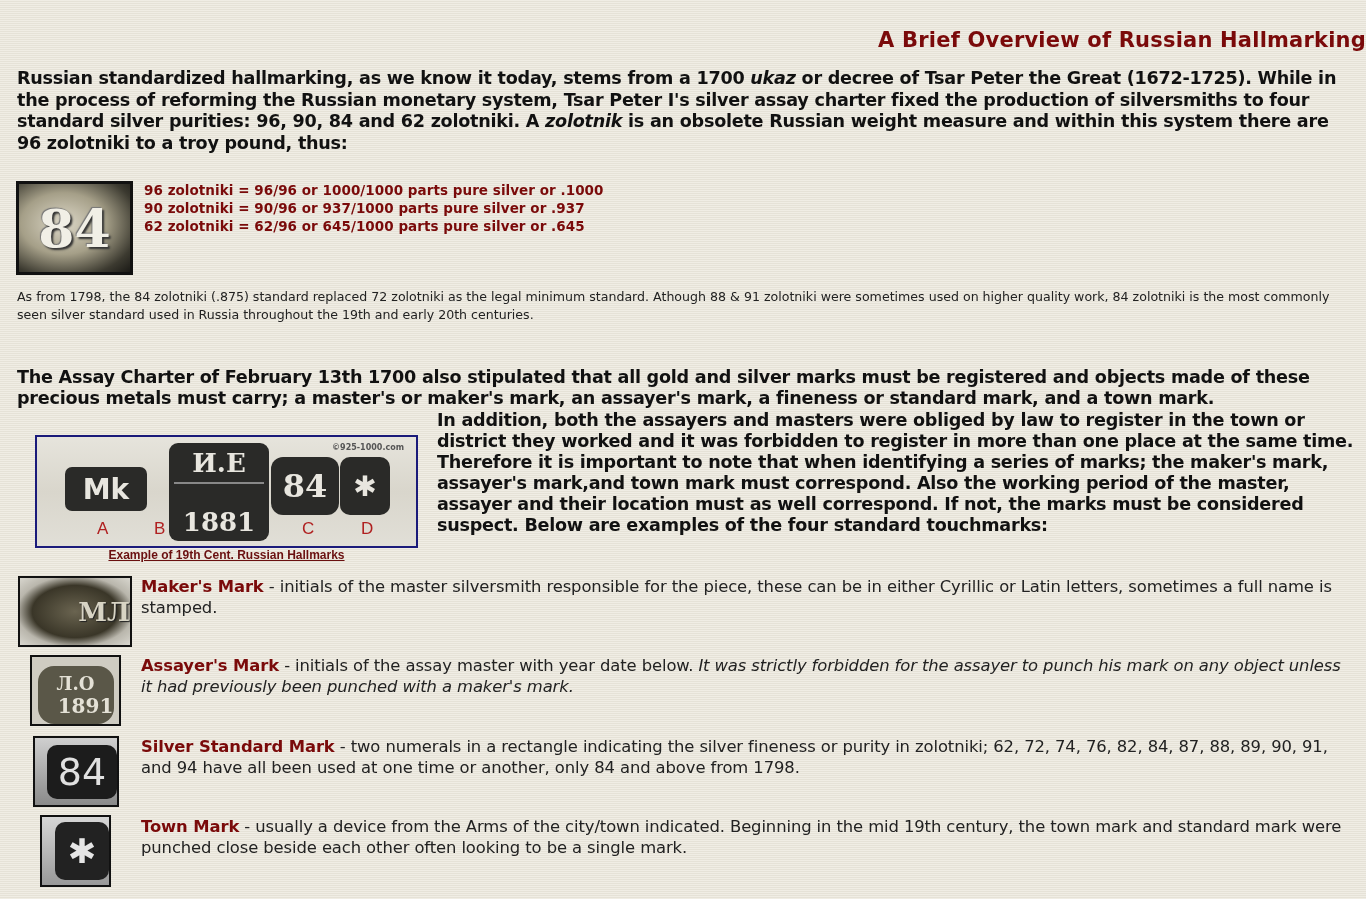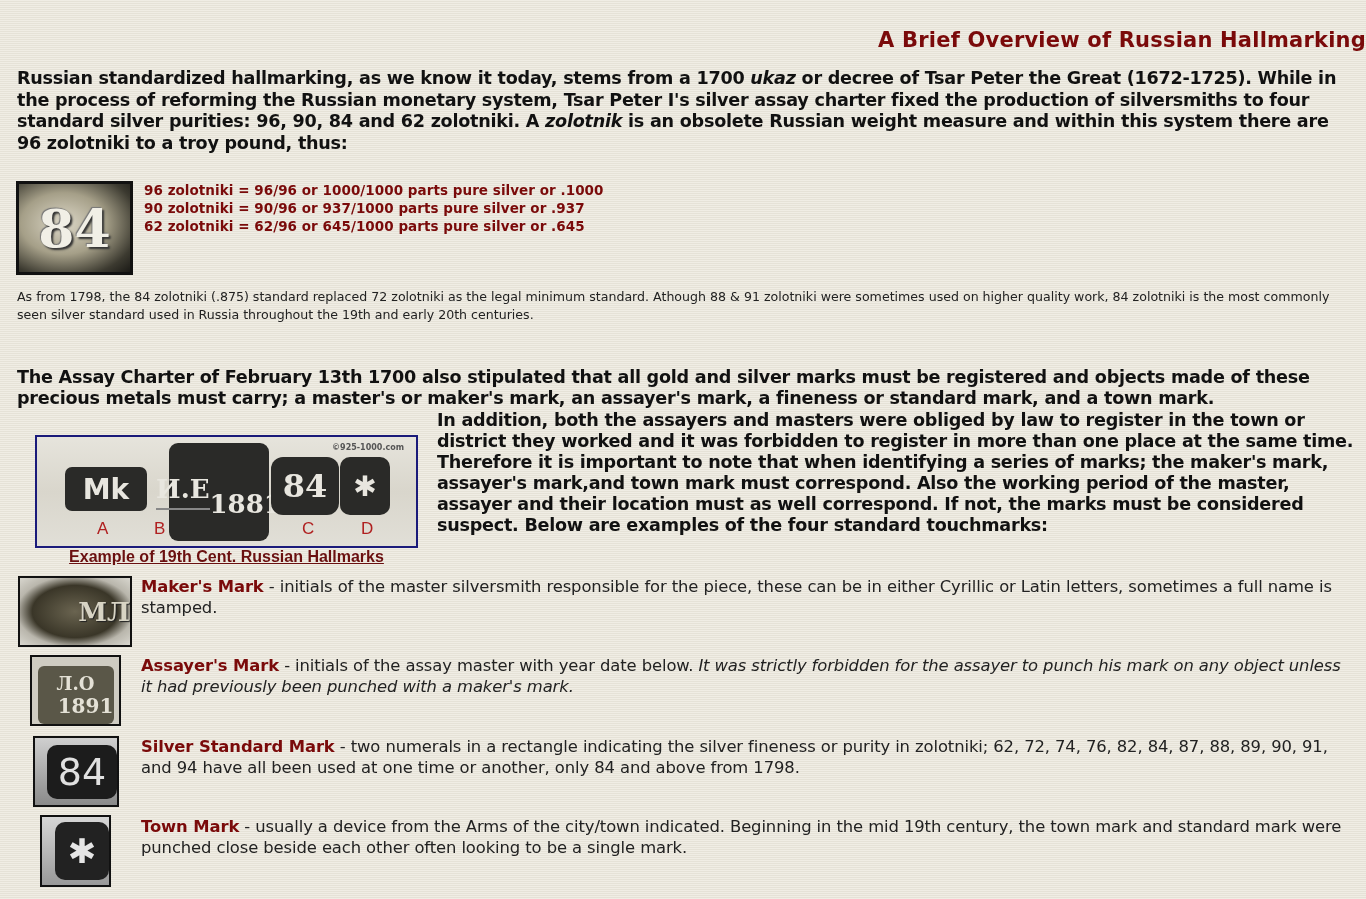--- a/index.html
+++ b/index.html
@@ -53,21 +53,21 @@
   }
   .ex-stamp {
     position: absolute; background: #2a2a28; color: #e8e6df; border-radius: 7px;
     display: flex; align-items: center; justify-content: center;
     font-weight: bold; font-family: "DejaVu Sans", sans-serif;
   }
   .ex-letter { position: absolute; color: #b02020; font-size: 17px; font-family: "Liberation Sans", sans-serif; }
   .ex-watermark { position: absolute; top: 6px; right: 12px; font-size: 8px; color: #555; font-weight: bold; }
   .example-caption {
     position: absolute; top: 548px; left: 35px; width: 383px; text-align: center;
-    font-family: "Liberation Sans", sans-serif; font-size: 16px; font-weight: bold; color: #6a1010;
+    font-family: "Liberation Sans", sans-serif; font-size: 12px; font-weight: bold; color: #6a1010;
     text-decoration: underline;
   }
   .touch-img {
     position: absolute; border: 2px solid #111; box-sizing: border-box;
     display: flex; align-items: center; justify-content: flex-end;
   }
   .touch-text {
     position: absolute; left: 141px; width: 1210px;
     font-size: 16.4px; line-height: 21px; color: #222; letter-spacing: -0.1px;
   }
@@ -92,21 +92,21 @@
 
 <div class="note">
   <div>As from 1798, the 84 zolotniki (.875) standard replaced 72 zolotniki as the legal minimum standard. Athough 88 &amp; 91 zolotniki were sometimes used on higher quality work, 84 zolotniki is the most commonly seen silver standard used in Russia throughout the 19th and early 20th centuries.</div>
 </div>
 
 <div class="charter">The Assay Charter of February 13th 1700 also stipulated that all gold and silver marks must be registered and objects made of these precious metals must carry; a master's or maker's mark, an assayer's mark, a fineness or standard mark, and a town mark.</div>
 
 <div class="example-img">
   <div class="ex-watermark">©925-1000.com</div>
   <div class="ex-stamp" style="left:28px;top:30px;width:82px;height:44px;font-size:28px;text-align:right;">Mk</div>
-  <div class="ex-stamp" style="left:132px;top:6px;width:100px;height:98px;border-radius:9px;">
+  <div class="ex-stamp" style="left:132px;top:6px;width:100px;height:98px;flex-direction:column;border-radius:9px;">
     <div style="font-family:'DejaVu Serif',serif;font-size:26px;border-bottom:2px solid #888;width:90px;text-align:center;padding-bottom:4px;">И.Е</div>
     <div style="font-family:'DejaVu Serif',serif;font-size:26px;padding-top:23px;">1881</div>
   </div>
   <div class="ex-stamp" style="left:234px;top:20px;width:68px;height:58px;font-size:32px;font-family:'DejaVu Serif',serif;border-radius:12px;">84</div>
   <div class="ex-stamp" style="left:303px;top:20px;width:50px;height:58px;font-size:28px;border-radius:10px;">✱</div>
   <div class="ex-letter" style="left:60px;top:82px;">A</div>
   <div class="ex-letter" style="left:117px;top:82px;">B</div>
   <div class="ex-letter" style="left:265px;top:82px;">C</div>
   <div class="ex-letter" style="left:324px;top:82px;">D</div>
 </div>
@@ -115,21 +115,21 @@
 <div class="charter-cont">In addition, both the assayers and masters were obliged by law to register in the town or district they worked and it was forbidden to register in more than one place at the same time. Therefore it is important to note that when identifying a series of marks; the maker's mark, assayer's mark,and town mark must correspond. Also the working period of the master, assayer and their location must as well correspond. If not, the marks must be considered suspect. Below are examples of the four standard touchmarks:</div>
 
 <div class="touch-img" style="top:576px;left:18px;width:114px;height:71px;background:radial-gradient(ellipse at 50% 50%, #6a6450 0%, #3a3628 55%, #b9b6ac 75%, #d8d6ce 100%);">
   <span style="font-family:'DejaVu Serif',serif;font-size:26px;font-weight:bold;color:#d8d4c4;text-shadow:1px 1px 1px #222;">МЛ</span>
 </div>
 <div class="touch-text" style="top:576px;">
   <span class="term">Maker's Mark</span><span> - initials of the master silversmith responsible for the piece, these can be in either Cyrillic or Latin letters, sometimes a full name is stamped.</span>
 </div>
 
 <div class="touch-img" style="top:655px;left:30px;width:91px;height:71px;background:#cfccc2;flex-direction:column;">
-  <div style="background:#5a5748;width:76px;height:58px;border-radius:6px;display:flex;flex-direction:column;align-items:center;justify-content:center;color:#e4e1d6;font-family:'DejaVu Serif',serif;font-weight:bold;">
+  <div style="background:#5a5748;width:76px;height:58px;border-radius:16px;display:flex;flex-direction:column;align-items:center;justify-content:center;color:#e4e1d6;font-family:'DejaVu Serif',serif;font-weight:bold;">
     <span style="font-size:18px;line-height:22px;">Л.О</span>
     <span style="font-size:20px;line-height:22px;margin-left:20px;">1891</span>
   </div>
 </div>
 <div class="touch-text" style="top:655px;">
   <span class="term">Assayer's Mark</span><span> - initials of the assay master with year date below. </span><i>It was strictly forbidden for the assayer to punch his mark on any object unless it had previously been punched with a maker's mark.</i>
 </div>
 
 <div class="touch-img" style="top:736px;left:33px;width:86px;height:71px;background:linear-gradient(180deg,#cfcfcf,#8a8a8a);">
   <div style="background:#1c1c1c;width:70px;height:54px;border-radius:10px;display:flex;align-items:center;justify-content:center;">

